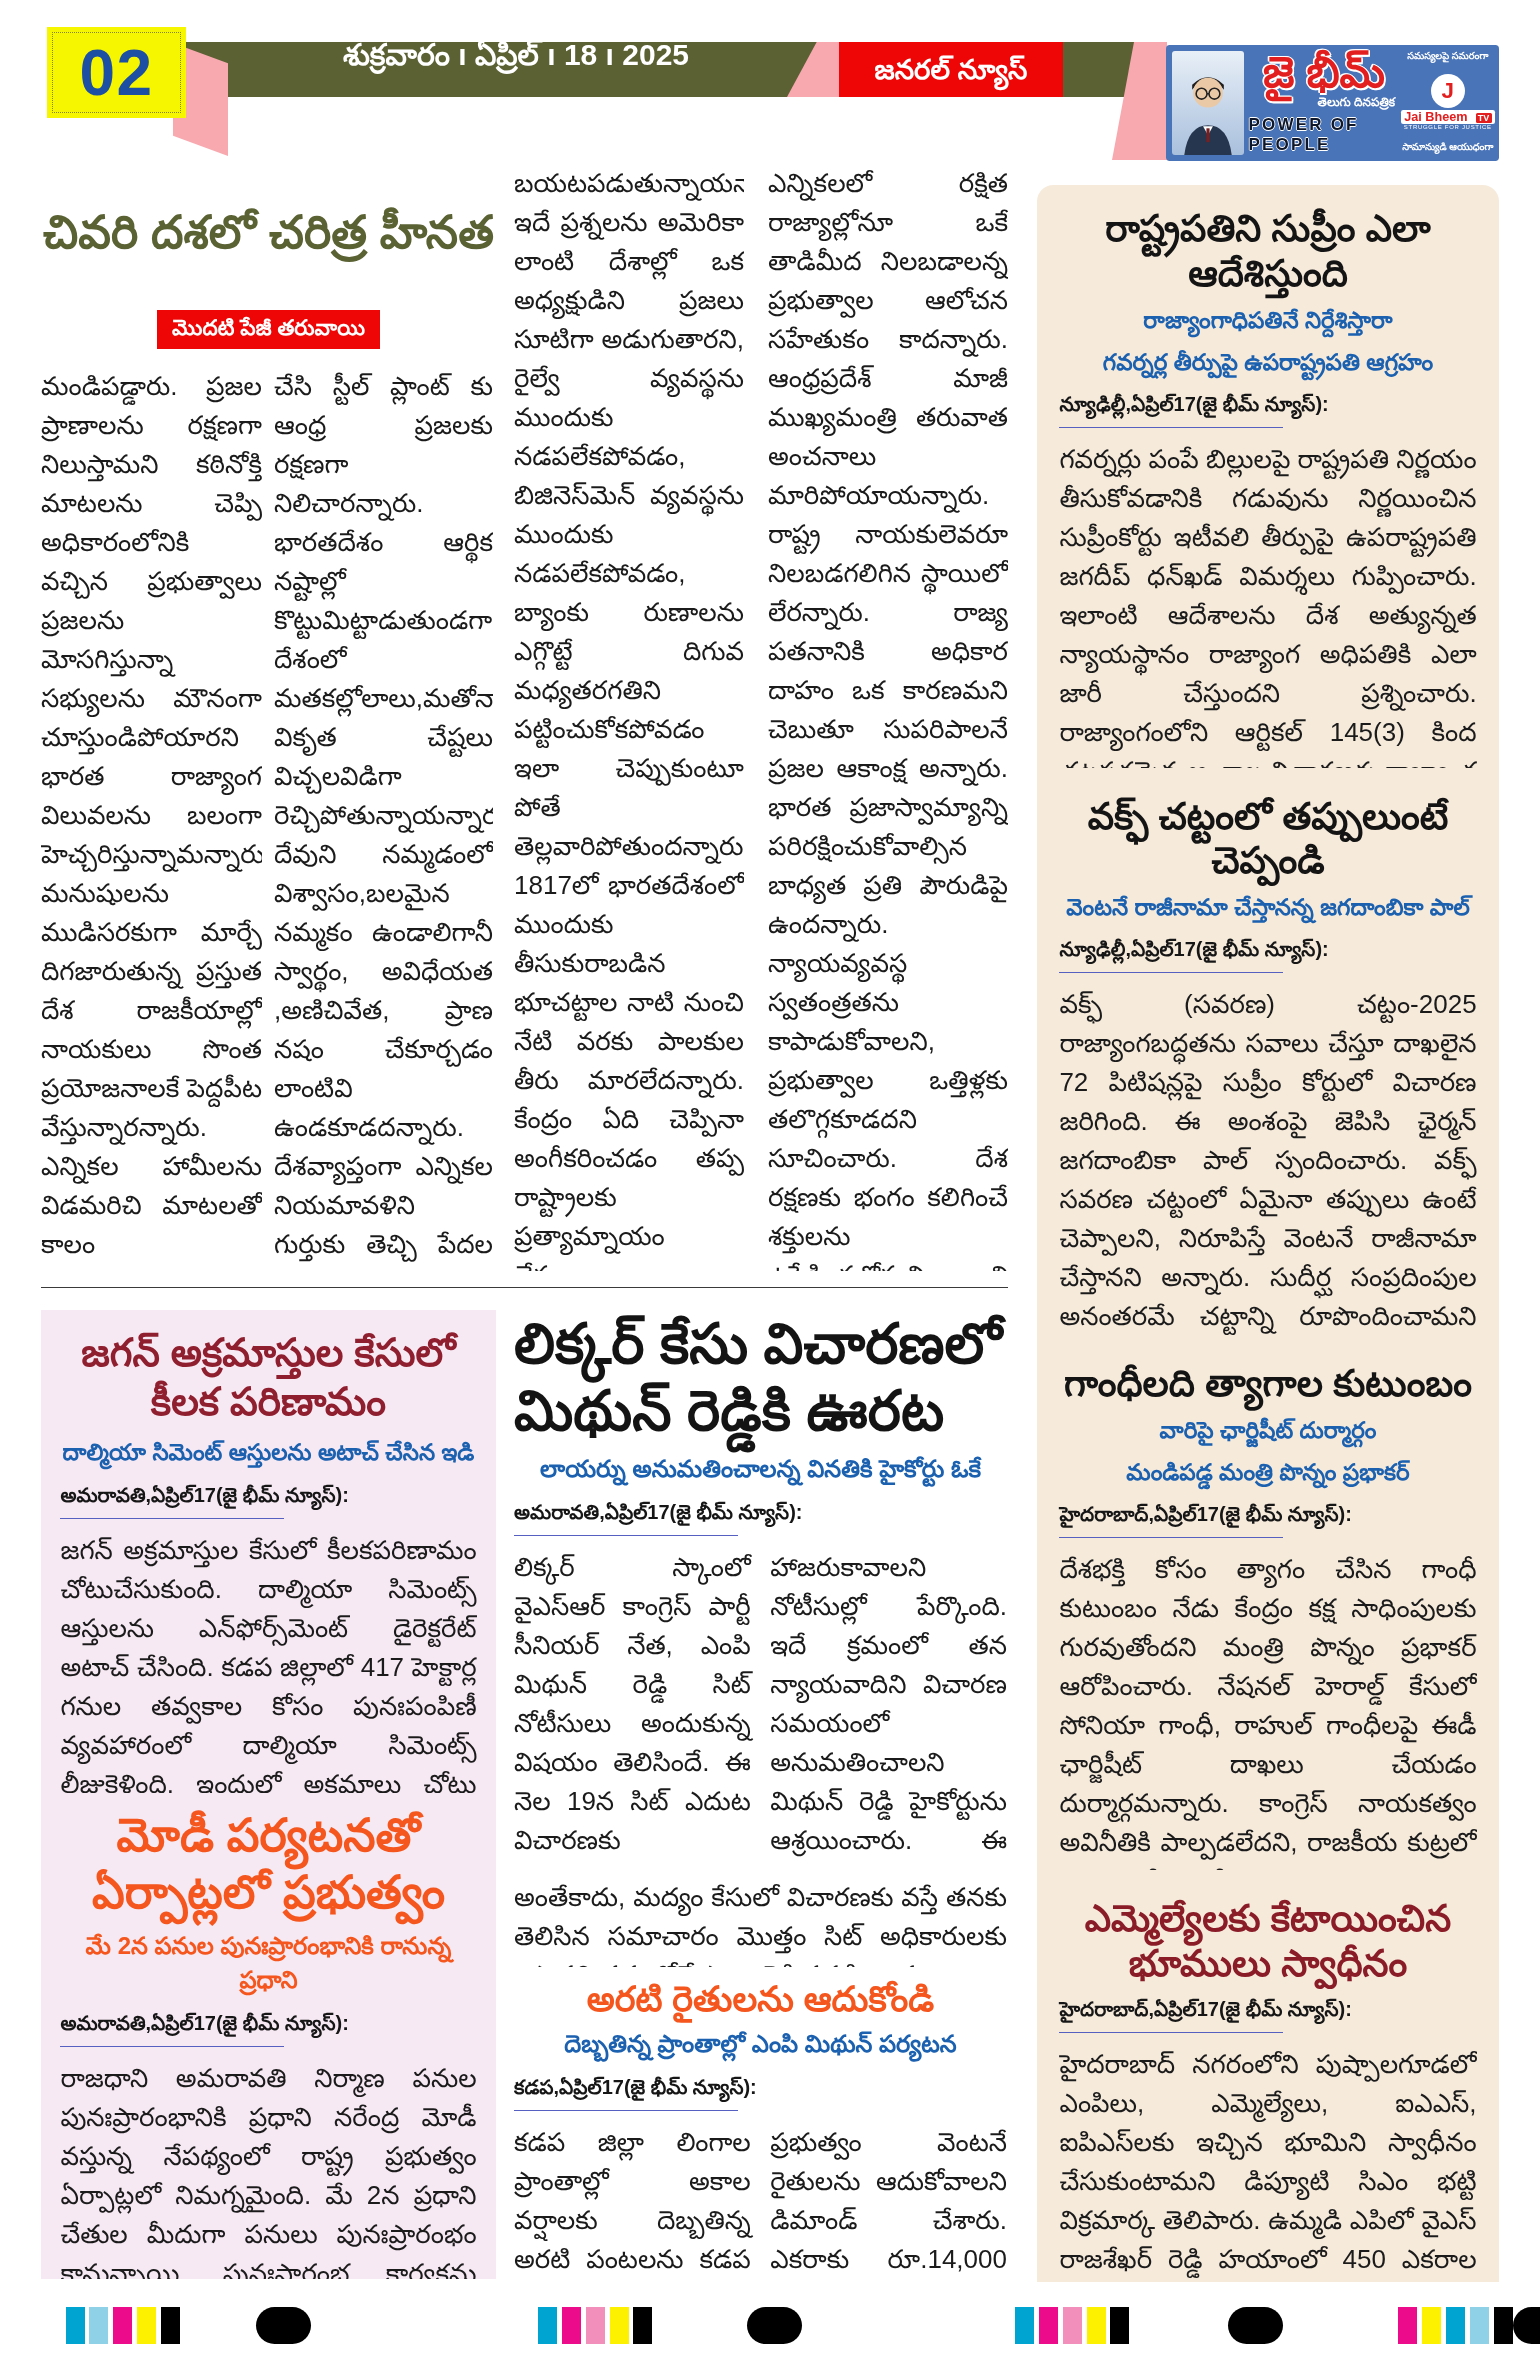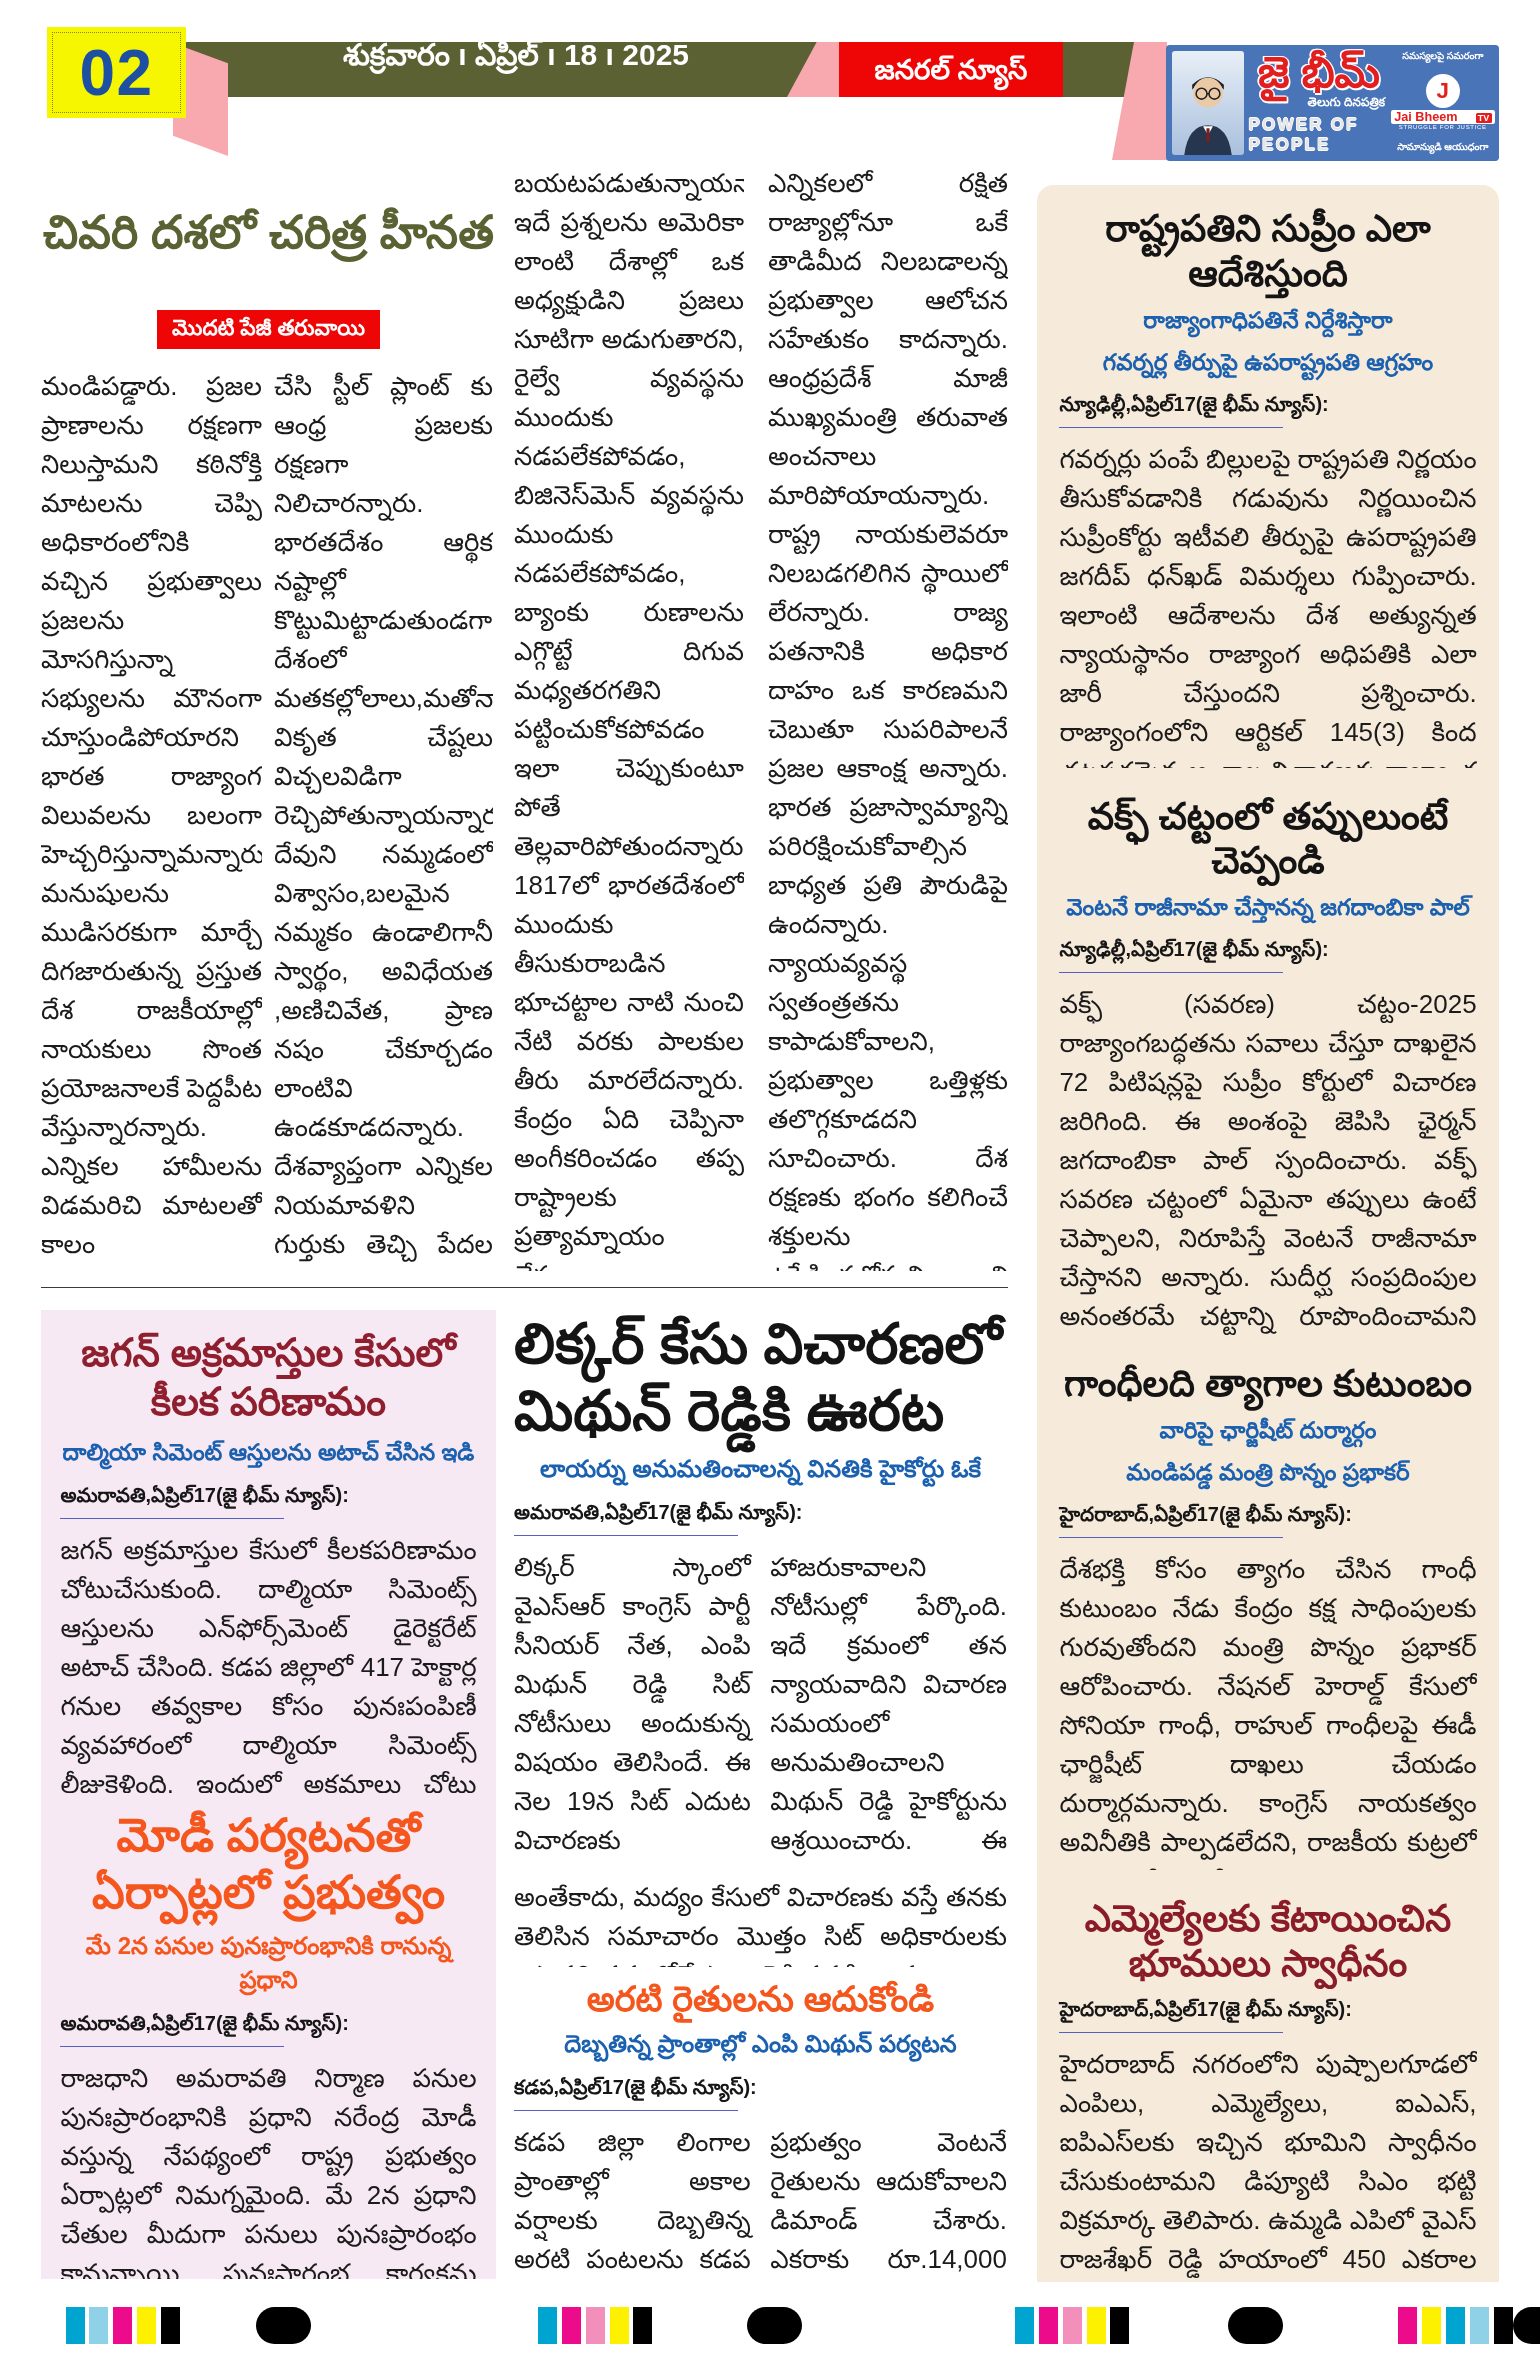--- a/index.html
+++ b/index.html
@@ -26,31 +26,31 @@
     clip-path:polygon(40% 0,100% 0,100% 100%,0 100%);z-index:1;}
   
   .masthead{position:absolute;left:1166px;top:45px;width:333px;height:116px;background:#4a74b8;
     border-radius:3.7px;z-index:3;display:flex;overflow:hidden;}
   .mh-photo{width:72px;height:104px;margin:6px 3px 6px 6px;background:linear-gradient(#e8eff7,#a9c0dd);
     border-radius:3px;flex:0 0 auto;display:flex;align-items:flex-end;justify-content:center;}
   .mh-center{flex:1 1 auto;display:flex;flex-direction:column;align-items:center;justify-content:center;padding:1.5px;}
   .mh-title{color:#e31e1e;font-size:43px;font-weight:bold;line-height:1;
     text-shadow:-1.5px 0 #fff,1.5px 0 #fff,0 -1.5px #fff,0 1.5px #fff,1.5px 1.5px #fff,-1.5px -1.5px #fff;}
   .mh-sub{color:#ffffff;font-size:12px;font-weight:bold;align-self:flex-end;margin:1.5px 4.5px 0 0;}
-  .mh-slogan{color:#e5e5e5;font-size:17px;font-weight:bold;letter-spacing:2.2px;margin-top:3px;
+  .mh-slogan{color:#0f172a;font-size:17px;font-weight:bold;letter-spacing:2.2px;margin-top:3px;
     text-shadow:-0.7px 0 #fff,0.7px 0 #fff,0 -0.7px #fff,0 0.7px #fff;}
   .mh-right{flex:0 0 88px;display:flex;flex-direction:column;align-items:center;justify-content:space-between;
     padding:4.5px 4.5px 6px 0;}
   .mh-tagline-top,.mh-tagline-bottom{color:#ffffff;font-size:9.7px;font-weight:bold;white-space:nowrap;}
   .tv-logo{display:flex;flex-direction:column;align-items:center;}
   .tv-circle{width:34px;height:34px;border-radius:50%;background:#ffffff;display:flex;align-items:center;
     justify-content:center;font-size:22.4px;font-weight:bold;color:#e31e1e;}
   .tv-name{margin-top:1.5px;background:#ffffff;color:#e31e1e;font-size:12.7px;font-weight:bold;
     padding:0 3px;border-radius:2.2px;white-space:nowrap;}
-  .tv-name .tvbox{background:#e31e1e;color:#fff;font-size:9px;padding:0 2.2px;border-radius:1.5px;margin-left:18px;}
+  .tv-name .tvbox{background:#e31e1e;color:#fff;font-size:9px;padding:0 2.2px;border-radius:1.5px;margin-left:8px;}
   .tv-just{font-size:6px;color:#ffffff;letter-spacing:0.7px;margin-top:0.7px;white-space:nowrap;}
   
   .lead-headline{position:absolute;left:39px;top:162px;width:459px;height:140px;display:flex;
     align-items:center;justify-content:center;text-align:center;font-size:46px;font-weight:bold;
     color:#5a6233;line-height:1.15;overflow:hidden;}
   .lead-tag-row{position:absolute;left:39px;top:310px;width:459px;text-align:center;}
   .lead-tag{display:inline-block;background:#ee0505;color:#ffffff;font-size:21.6px;font-weight:bold;
     padding:4.5px 15px;}
   .body-text{font-size:26px;line-height:1.5;text-align:justify;color:#1b1b1b;overflow:hidden;}
   .lead-col{position:absolute;}

